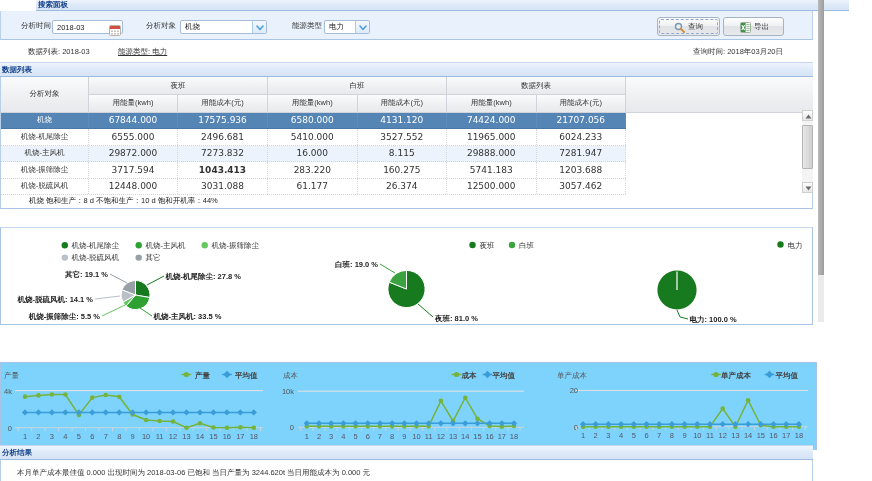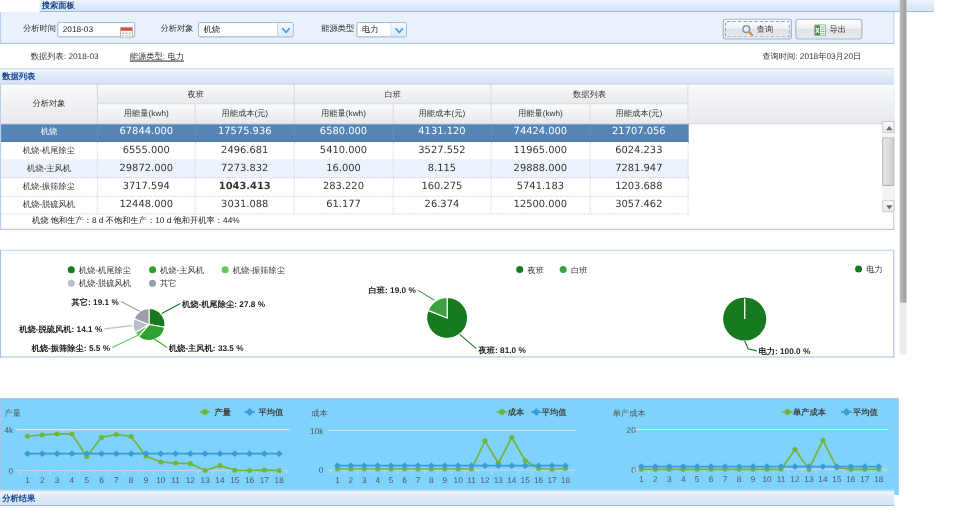--- a/index.html
+++ b/index.html
@@ -640,17 +640,20 @@
         <rect x="757.5999999999999" y="58.95899999999999" width="4.4" height="4.4" fill="#3b9dd8" transform="rotate(45 759.8 61.15899999999999)"></rect>
         <rect x="770.3" y="58.95899999999999" width="4.4" height="4.4" fill="#3b9dd8" transform="rotate(45 772.5 61.15899999999999)"></rect>
         <rect x="783" y="58.95899999999999" width="4.4" height="4.4" fill="#3b9dd8" transform="rotate(45 785.2 61.15899999999999)"></rect>
         <rect x="795.6999999999999" y="58.95899999999999" width="4.4" height="4.4" fill="#3b9dd8" transform="rotate(45 797.9 61.15899999999999)"></rect>
       </svg>
   </div>
 
   <div class="band" id="band-result">
       <span>分析结果</span>
     </div>
+  <div id="result-box">
+    <span id="result-text">本月单产成本最佳值 0.000 出现时间为 2018-03-06 已饱和 当日产量为 3244.620t 当日用能成本为 0.000 元</span>
+  </div>
 
   <div id="page-sb">
     <div id="page-sb-thumb"></div>
   </div>
 </div>
 
 </body></html>

